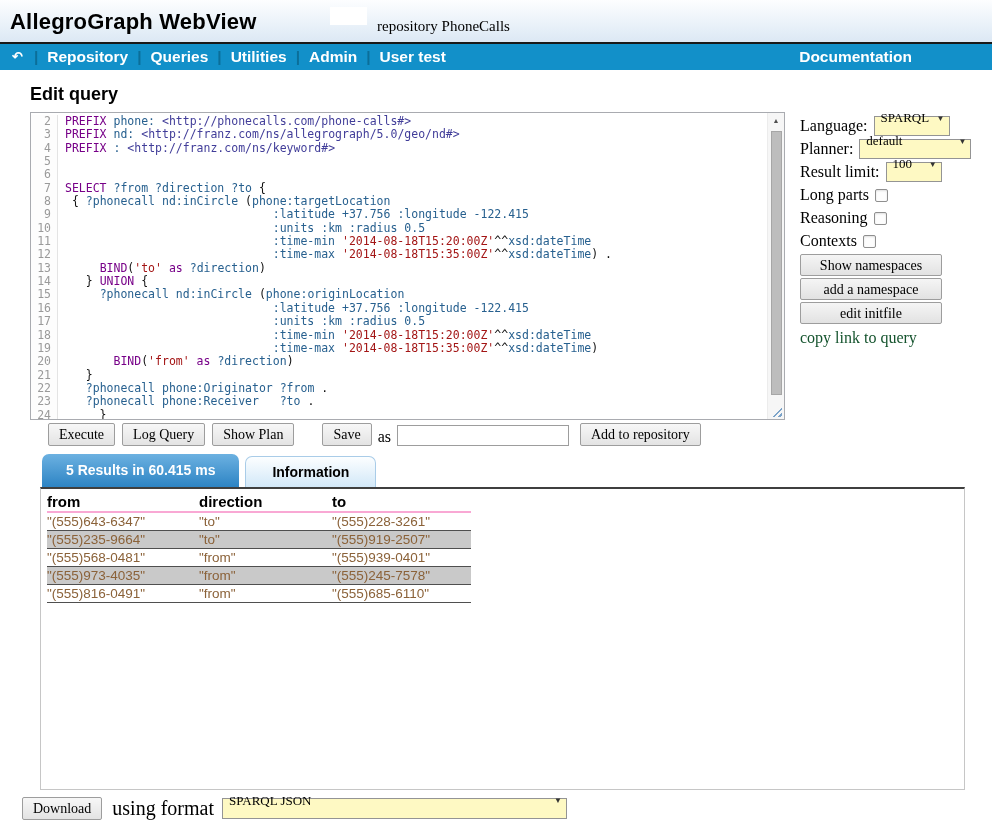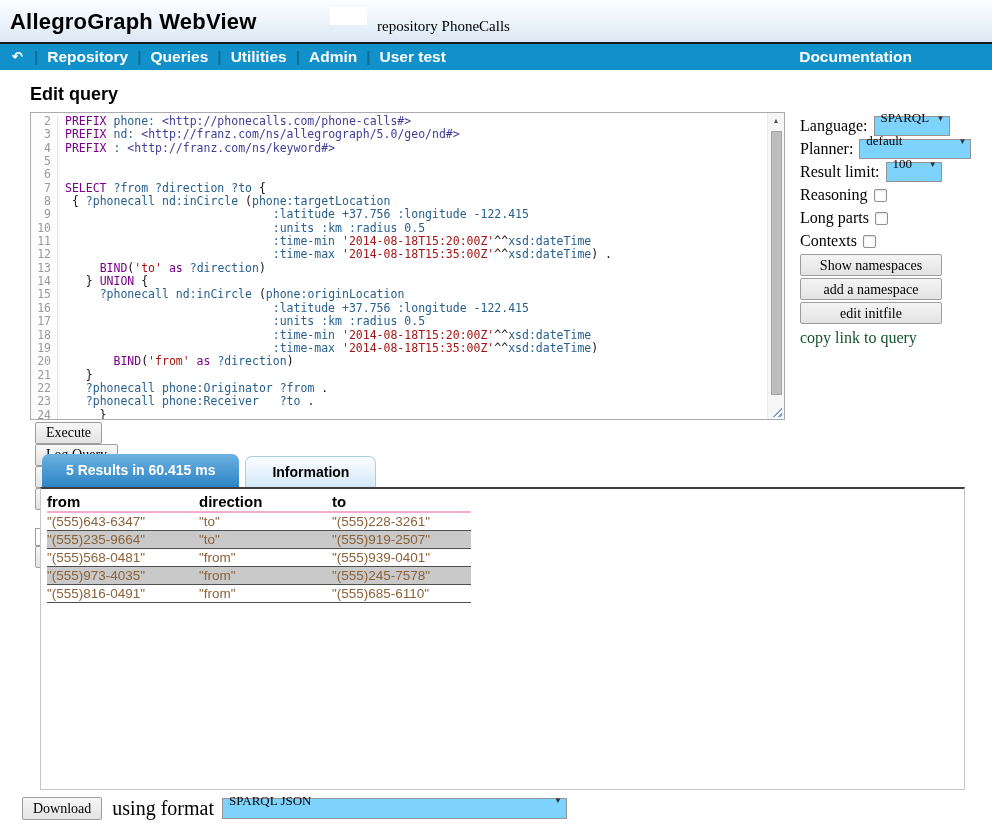--- a/index.html
+++ b/index.html
@@ -47,35 +47,35 @@
              background: #f6f6f6; border-left: 1px solid #ececec; }
   .scroll-up { height: 16px; text-align: center; font-size: 7px; line-height: 16px; color: #4f4f4f;
                cursor: pointer; font-family: "Liberation Sans", sans-serif; }
   .scroll-thumb { position: absolute; top: 18px; bottom: 24px; left: 3px; width: 11px;
                   background: #bdbdbd; border: 1px solid #a6a6a6; cursor: pointer; }
   .resize-grip { position: absolute; bottom: 2px; right: 2px; width: 12px; height: 12px; cursor: nwse-resize;
                  background: repeating-linear-gradient(135deg, transparent 0 2px, #7ba3c9 2px 4px);
                  clip-path: polygon(100% 0, 100% 100%, 0 100%); }
 
   
-  .controls { position: absolute; left: 35px; top: 422px; display: flex; align-items: flex-start; height: 24px; flex-direction: column; }
+  .controls { position: absolute; left: 48px; top: 422px; display: flex; align-items: flex-end; height: 24px; }
   .btn { font-family: "Liberation Serif", serif; font-size: 14px; color: #000;
          background: linear-gradient(#f7f7f7, #e3e3e3); border: 1px solid #9d9d9d; border-radius: 2px;
          padding: 2px 10px; height: 23px; cursor: pointer; white-space: nowrap; }
   .controls .gap-sm { width: 7px; } .controls .gap-lg { width: 28px; } .controls .gap-md { width: 11px; }
   .as-label { font-size: 16px; margin: 0 6px; }
   .save-input { width: 172px; height: 21px; border: 1px solid #9d9d9d; background: #fff;
                 font-family: "Liberation Serif", serif; font-size: 14px; padding: 0 4px; }
 
   
   .sidebar { position: absolute; left: 800px; top: 116px; width: 192px; font-size: 16px; }
   .side-row { display: flex; align-items: center; height: 20px; margin-bottom: 3px; white-space: nowrap; }
   .side-label { margin-right: 6px; }
   .sel { display: inline-flex; align-items: center; justify-content: space-between;
-         border: 1px solid #949494; background: #7dd3fc; height: 20px; padding: 0 4px 16px 6px;
+         border: 1px solid #949494; background: #fef9c3; height: 20px; padding: 0 4px 16px 6px;
          font-size: 13px; cursor: pointer; }
   .sel .arrow { font-size: 8px; color: #333; margin-left: 6px; }
   .sel-language { width: 76px; } .sel-planner { width: 112px; gap: 31px; } .sel-limit { width: 56px; }
   .checkbox { width: 13px; height: 13px; border: 1px solid #8f8f8f; border-radius: 2px; background: #fdfdfd;
               box-shadow: inset 0 1px 2px rgba(0,0,0,.12); cursor: pointer; }
   .side-btn { display: block; width: 142px; height: 22px; margin-bottom: 2px; text-align: center;
               font-family: "Liberation Serif", serif; font-size: 14px;
               background: linear-gradient(#f5f5f5, #e2e2e2); border: 1px solid #9d9d9d;
               border-radius: 2px; cursor: pointer; padding-top: 2px; }
   .side-link { margin-top: 5px; font-size: 16px; color: #14532d; cursor: pointer; }
@@ -201,25 +201,25 @@
       </span>
     </div>
     <div class="side-row">
       <span class="side-label">Result limit:</span>
       <span class="sel sel-limit">
         <span>100</span>
         <span class="arrow">▼</span>
       </span>
     </div>
     <div class="side-row">
+      <span class="side-label">Long parts</span>
+      <span class="checkbox"></span>
+    </div>
+    <div class="side-row">
       <span class="side-label">Reasoning</span>
-      <span class="checkbox"></span>
-    </div>
-    <div class="side-row">
-      <span class="side-label">Long parts</span>
       <span class="checkbox"></span>
     </div>
     <div class="side-row">
       <span class="side-label">Contexts</span>
       <span class="checkbox"></span>
     </div>
     <button class="side-btn">Show namespaces</button>
     <button class="side-btn">add a namespace</button>
     <button class="side-btn">edit initfile</button>
     <div class="side-link">copy link to query</div>

